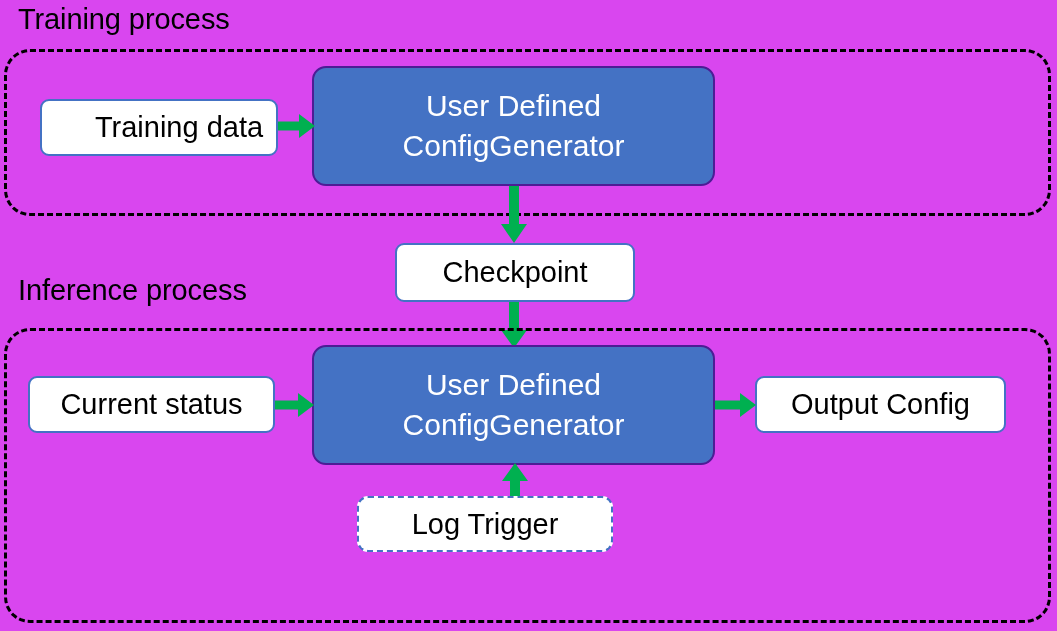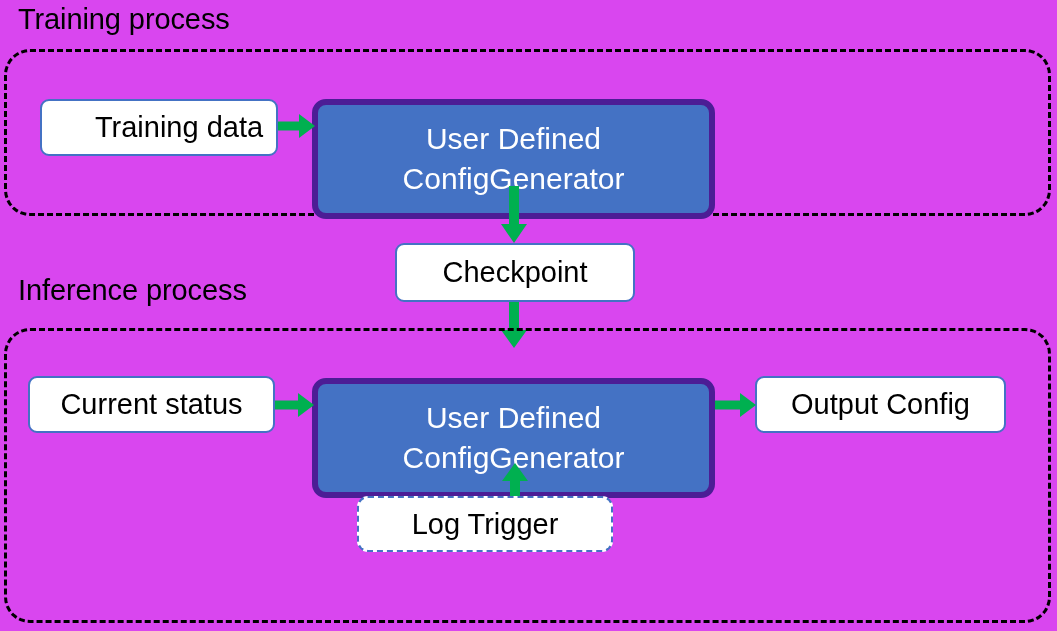--- a/index.html
+++ b/index.html
@@ -58,28 +58,27 @@
 
   
   .node-primary {
     position: absolute;
     box-sizing: border-box;
     display: flex;
     flex-direction: column;
     align-items: center;
     justify-content: center;
     background: #4472C4;
-    border: 6px solid #4c1d95;
+    border: 2px solid #4c1d95;
     border-radius: 14px;
     color: #ffffff;
     font-size: 30px;
     line-height: 1.32;
     text-align: center;
     white-space: nowrap;
-    margin-top: 33px;
   }
   .node-primary .line { display: block; }
 
   
   .node-dashed {
     position: absolute;
     box-sizing: border-box;
     display: flex;
     align-items: center;
     justify-content: center;

